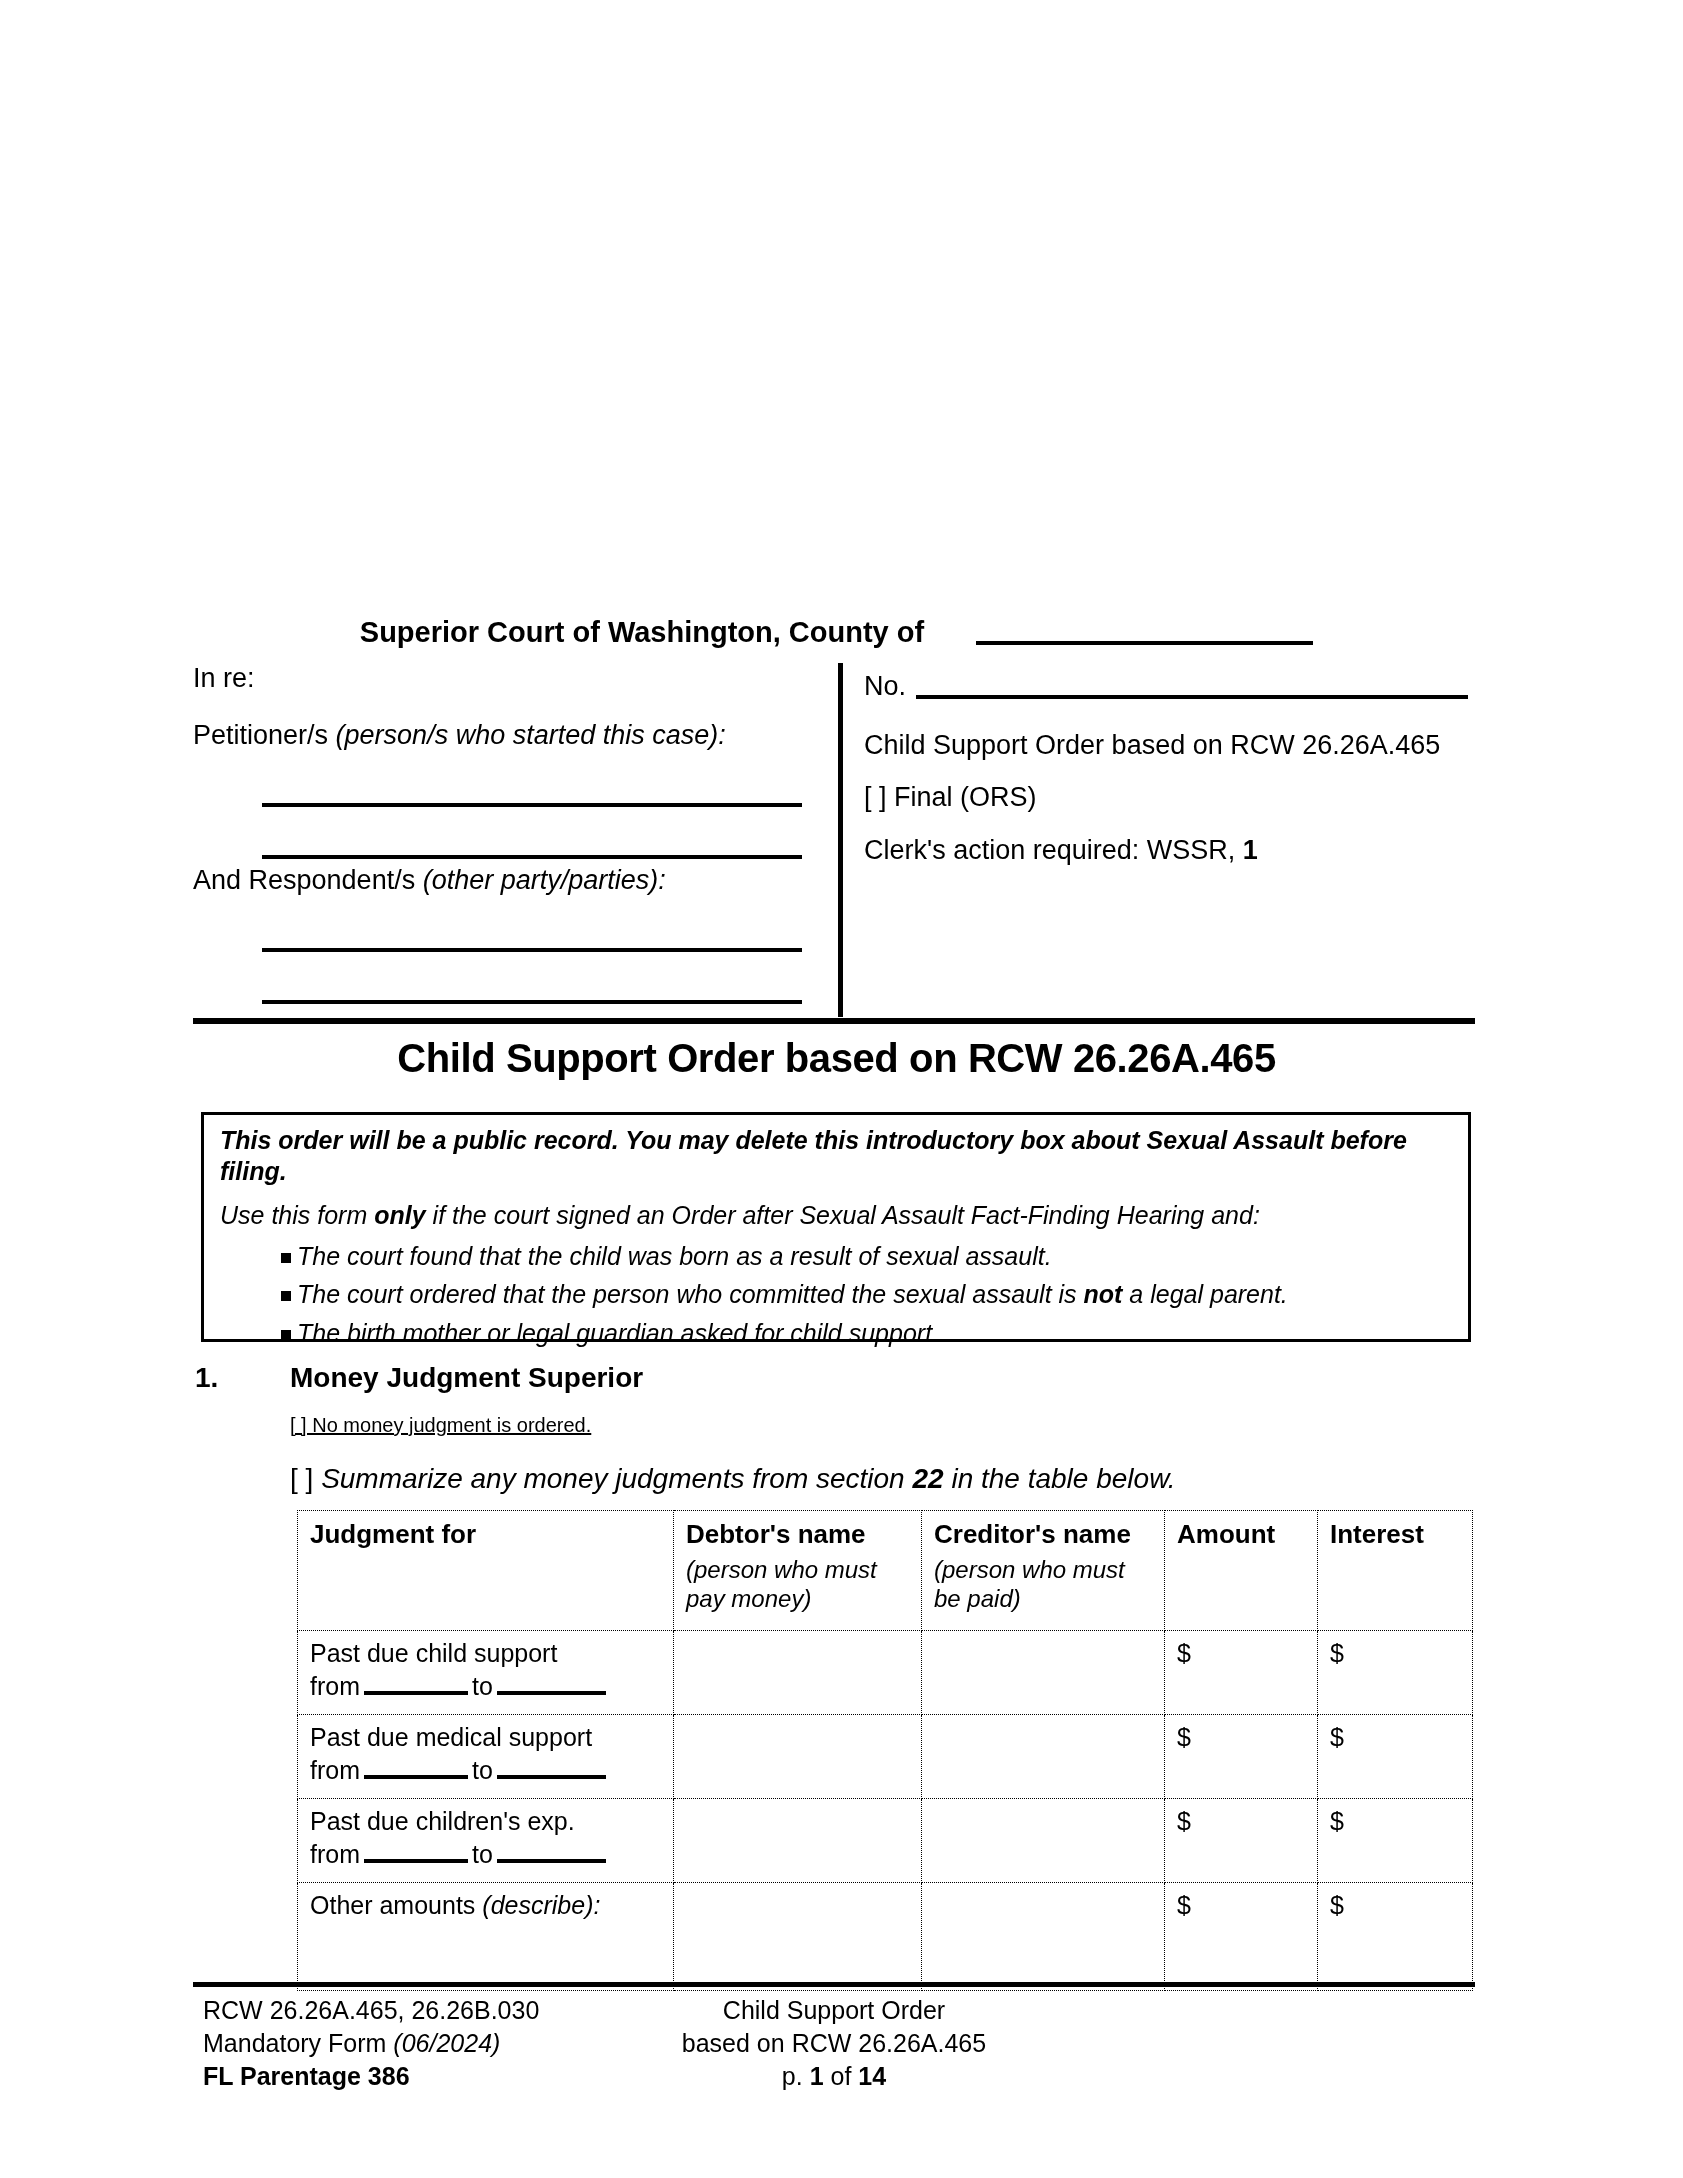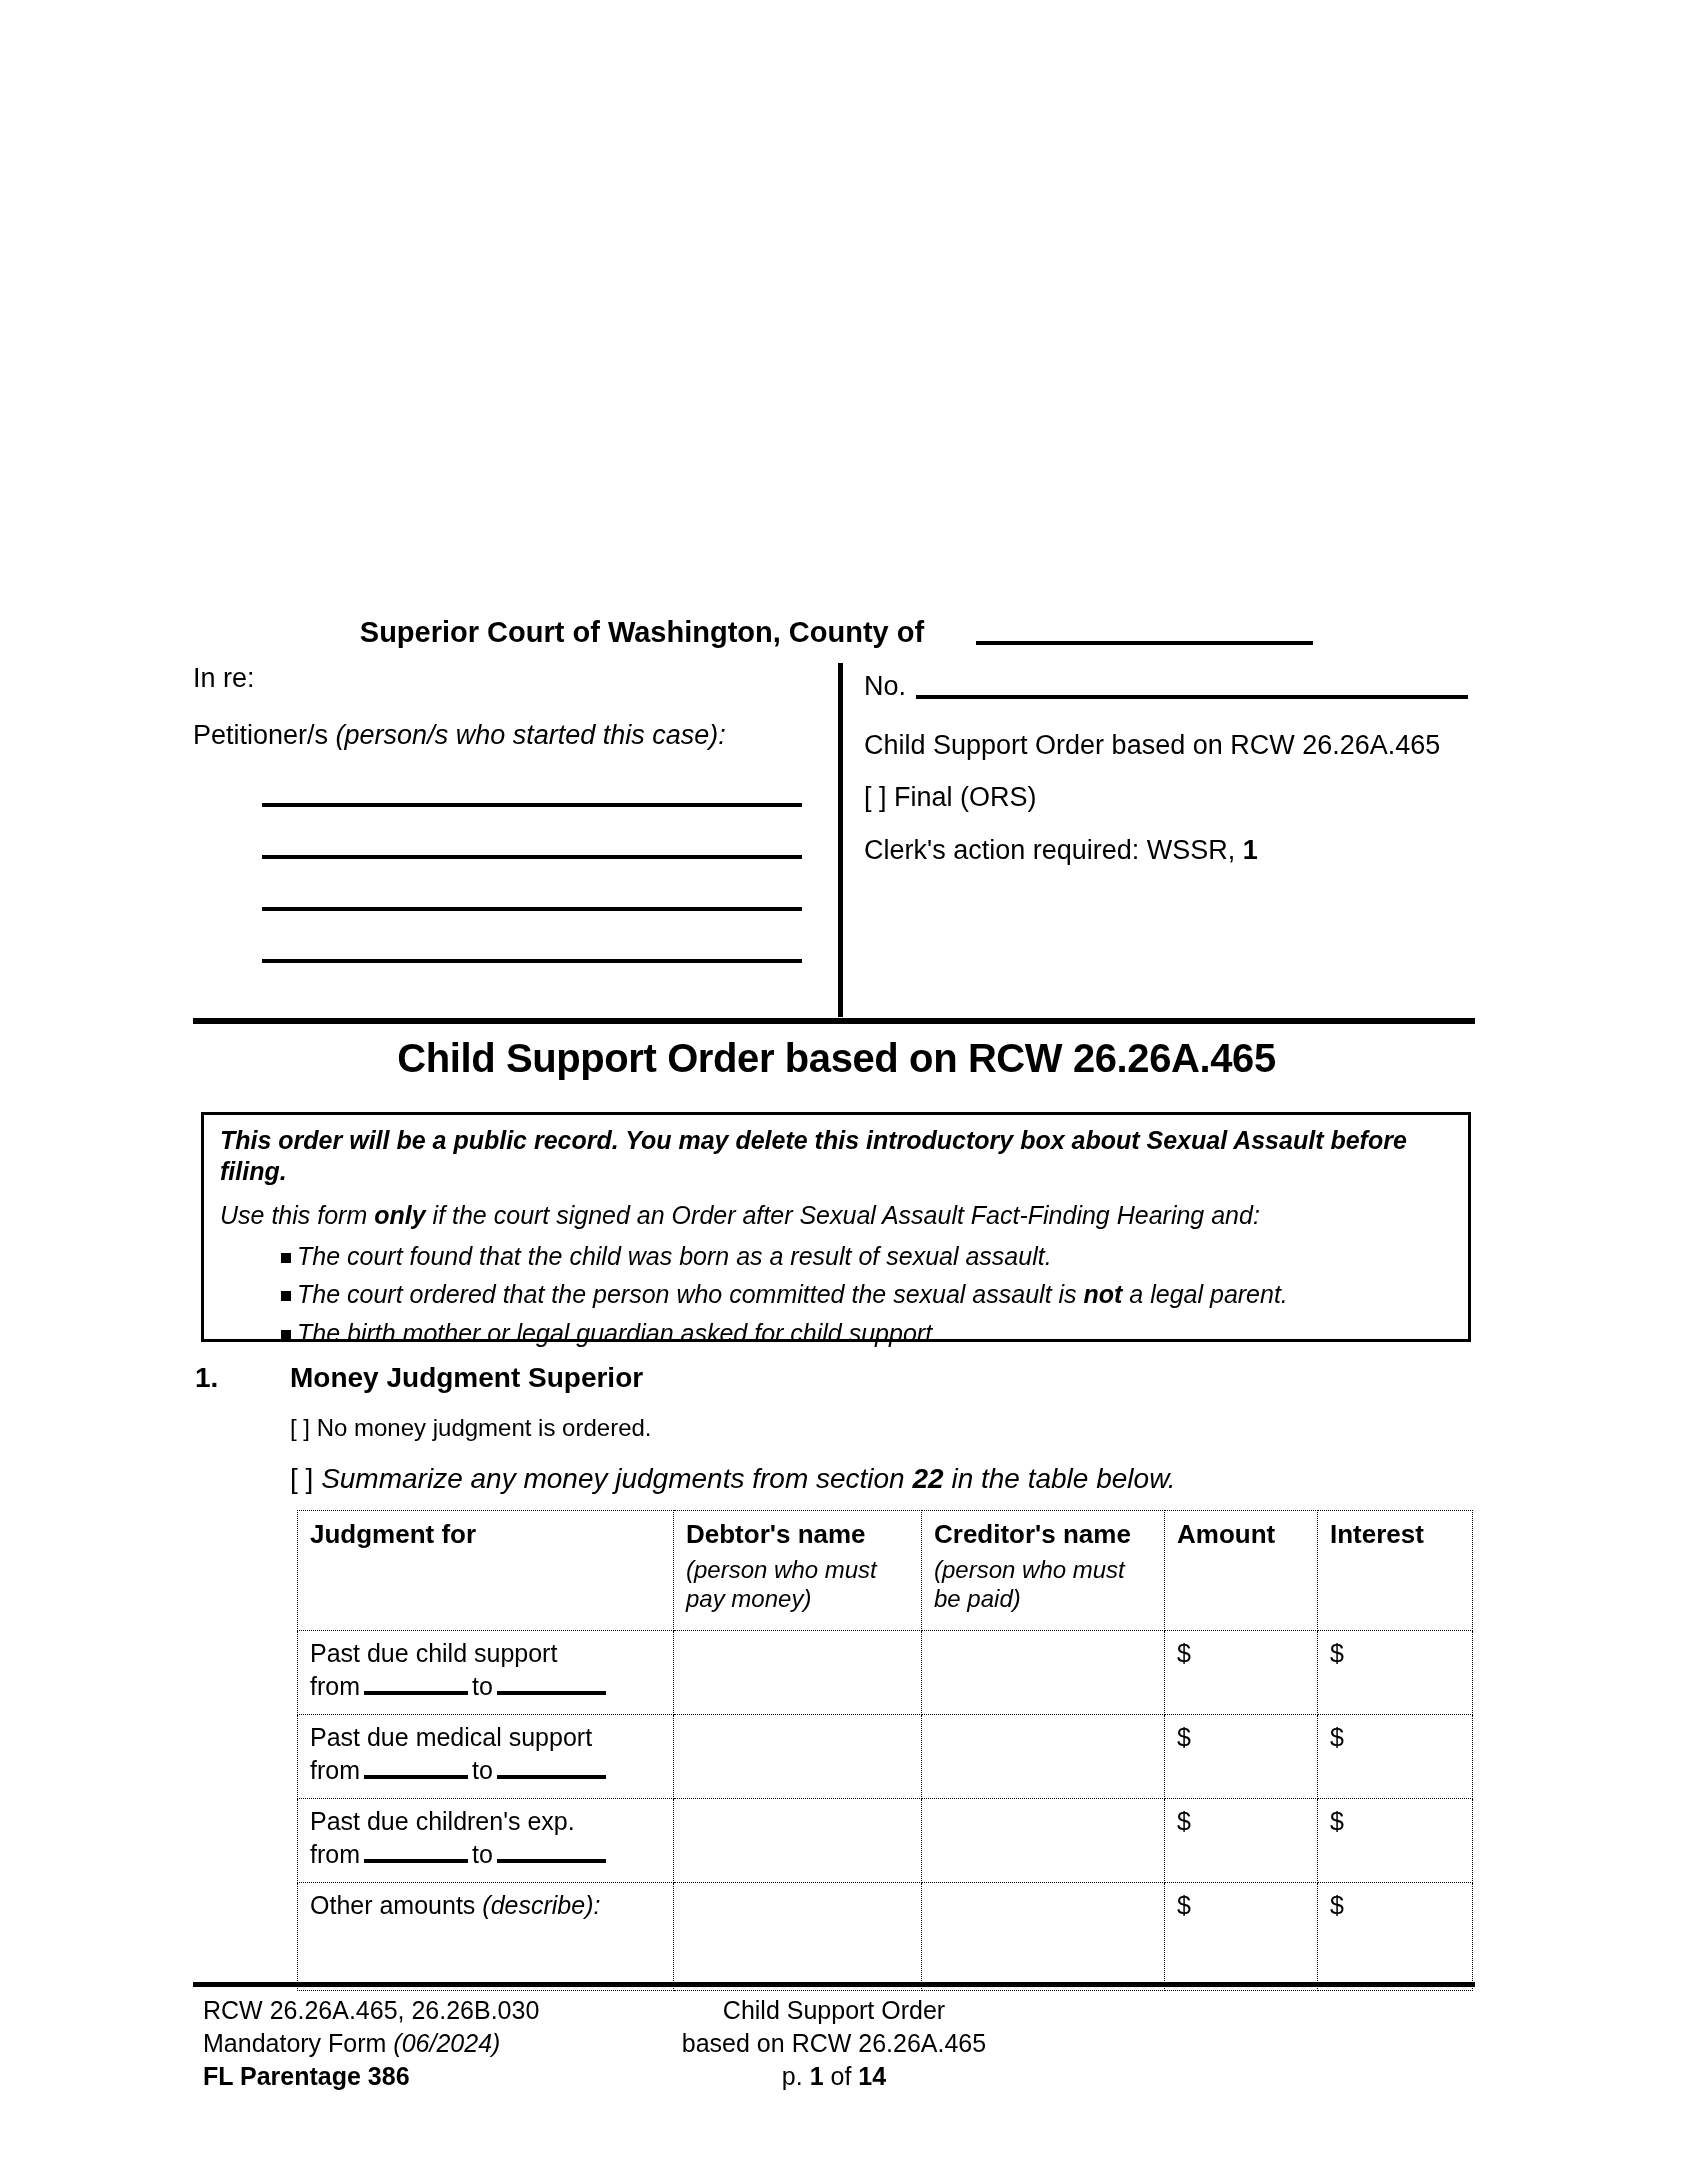--- a/index.html
+++ b/index.html
@@ -177,21 +177,22 @@
     position: absolute;
     left: 290px;
     top: 1362px;
     font-size: 28px;
     font-weight: bold;
   }
   .opt-1 {
     position: absolute;
     left: 290px;
     top: 1414px;
-    font-size: 24px;
+    font-size: 20px;
+    text-decoration: underline;
   }
   .opt-2 {
     position: absolute;
     left: 290px;
     top: 1463px;
     font-size: 28px;
     font-style: italic;
   }
   .opt-2 .brk { font-style: normal; }
   .opt-2 b { font-weight: bold; }
@@ -290,20 +291,24 @@
     <div class="caption-divider"></div>
 
     <div class="cap-left">
       <div class="lbl in-re">In re:</div>
       <div class="lbl petitioner">
         <span>Petitioner/s</span>
         <i>(person/s who started this case):</i>
       </div>
       <div class="party-line"></div>
       <div class="party-line"></div>
+      <div class="lbl respondent">
+        <span>And Respondent/s</span>
+        <i>(other party/parties):</i>
+      </div>
       <div class="party-line"></div>
       <div class="party-line"></div>
     </div>
 
     <div class="cap-right">
       <div class="no-row">
         <span>No.</span>
         <span class="no-rule"></span>
       </div>
       <div class="rline">Child Support Order based on RCW 26.26A.465</div>

